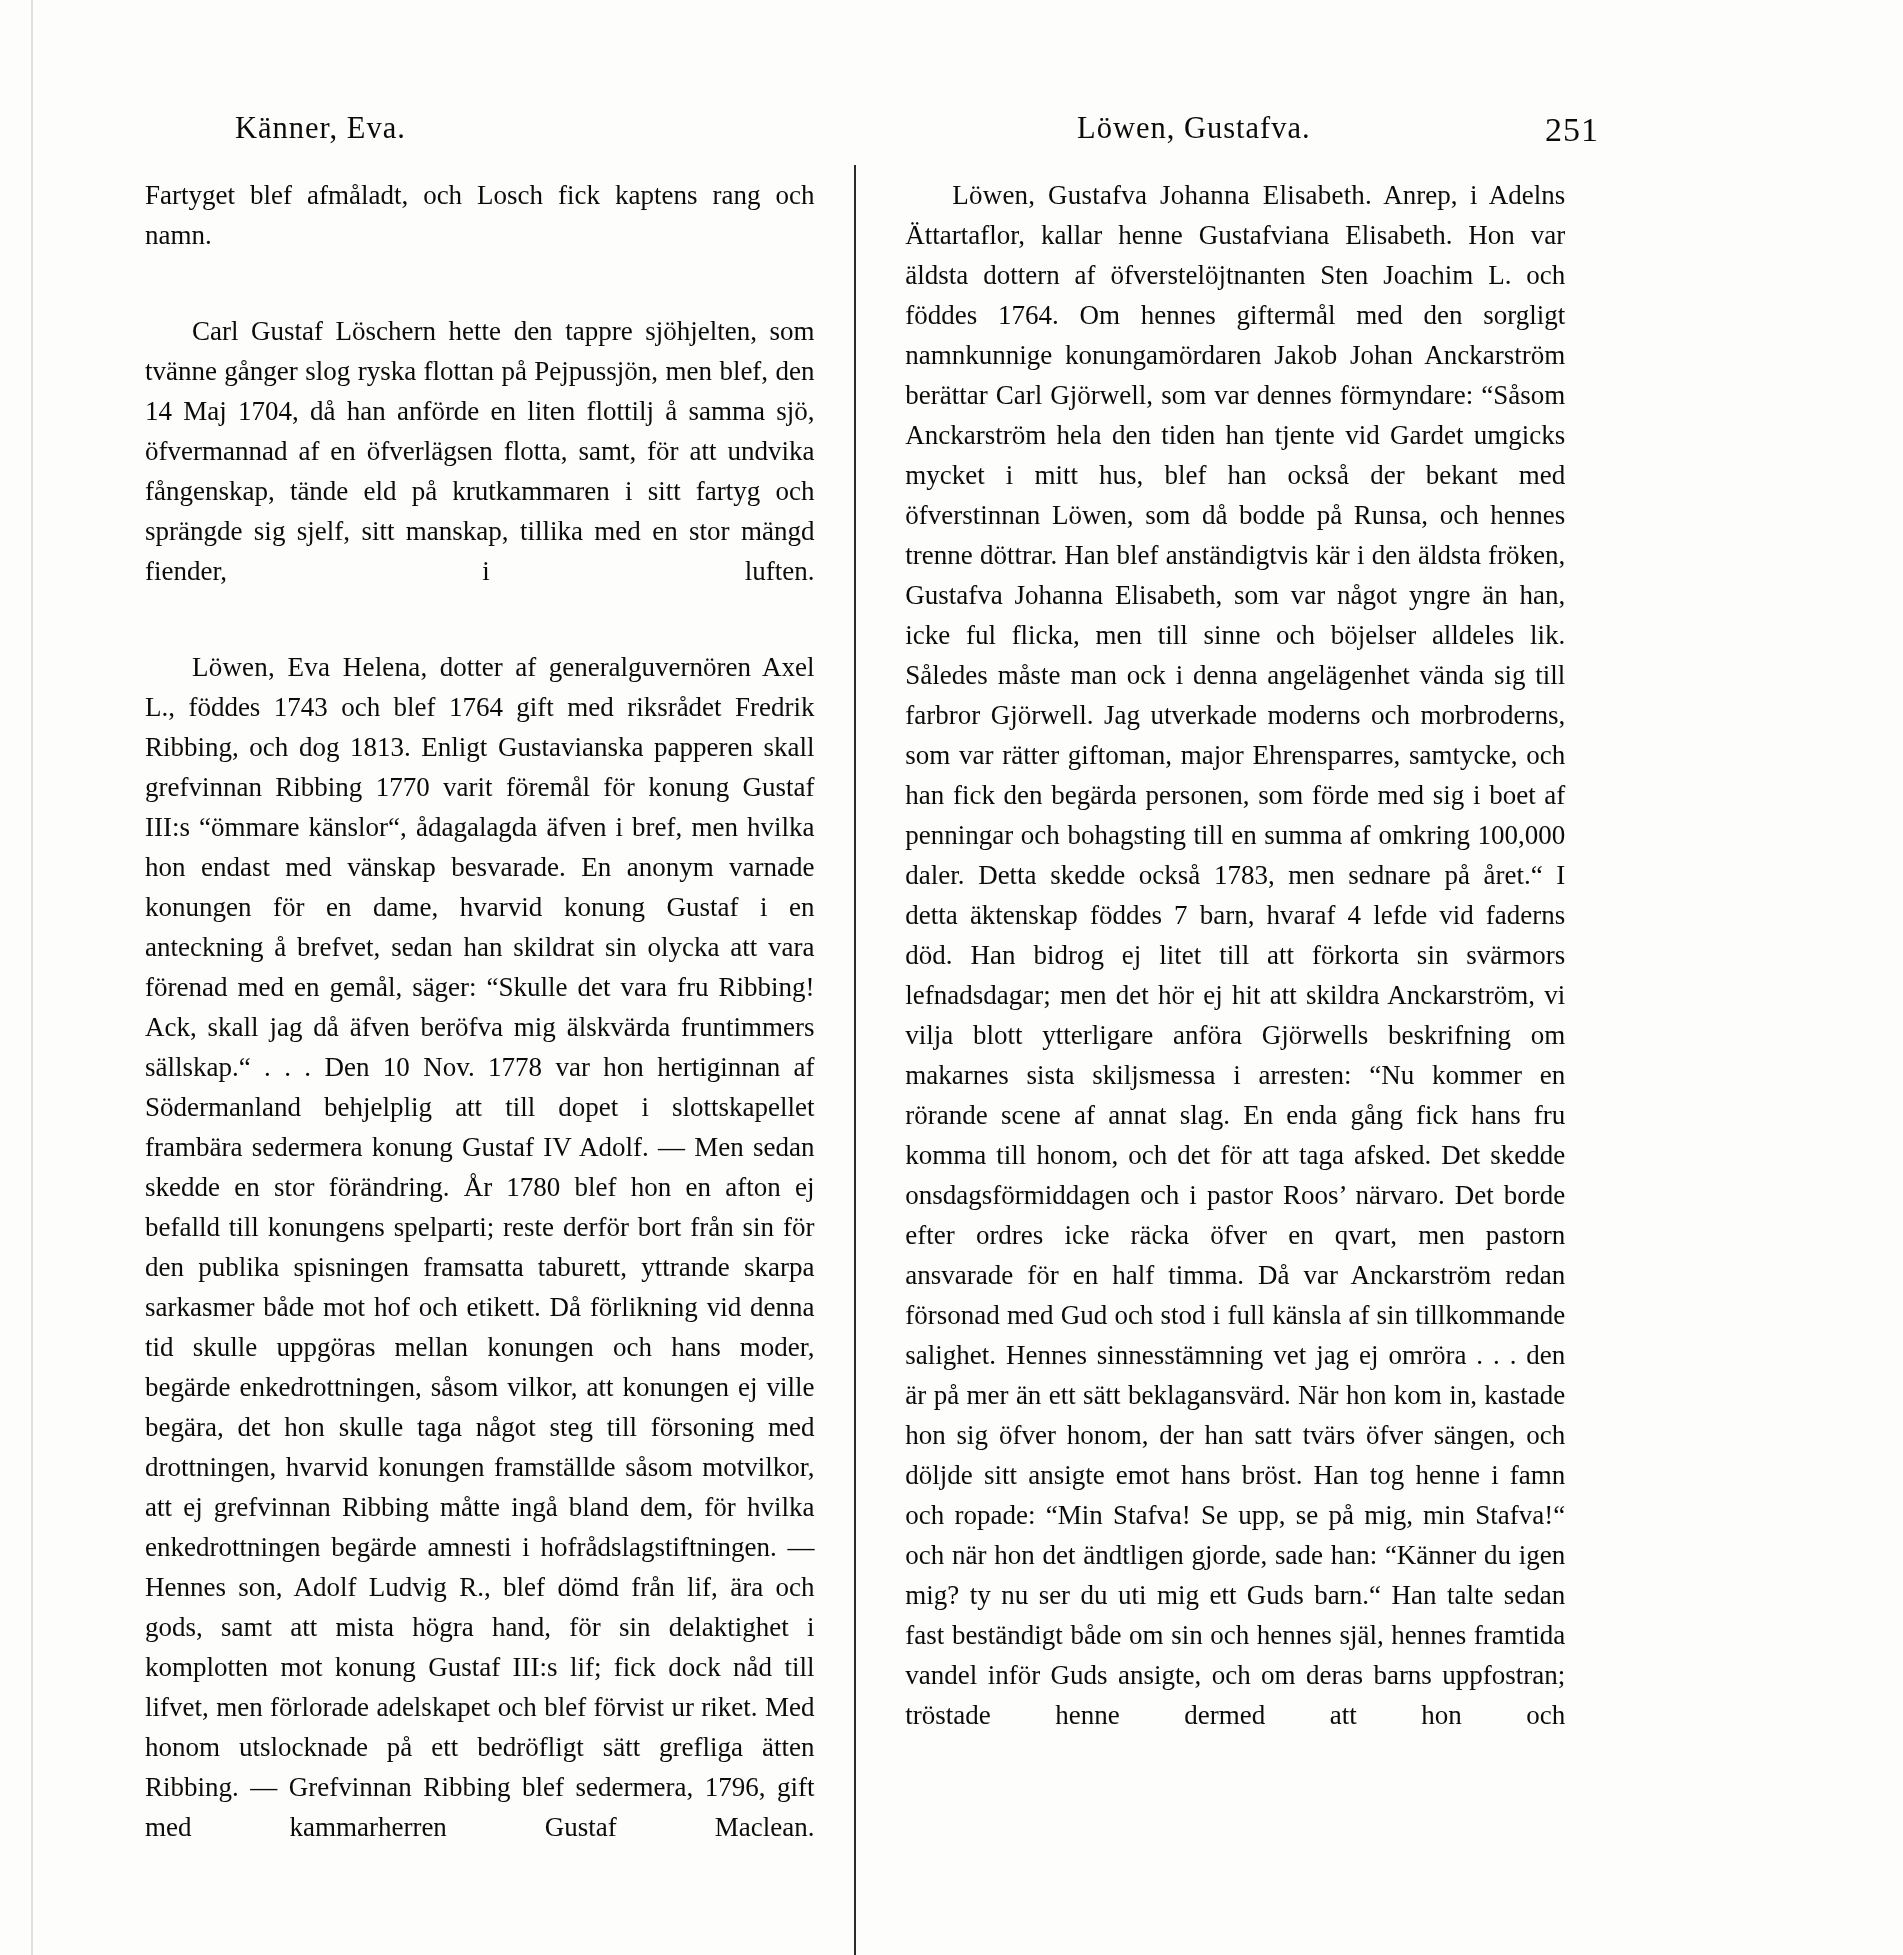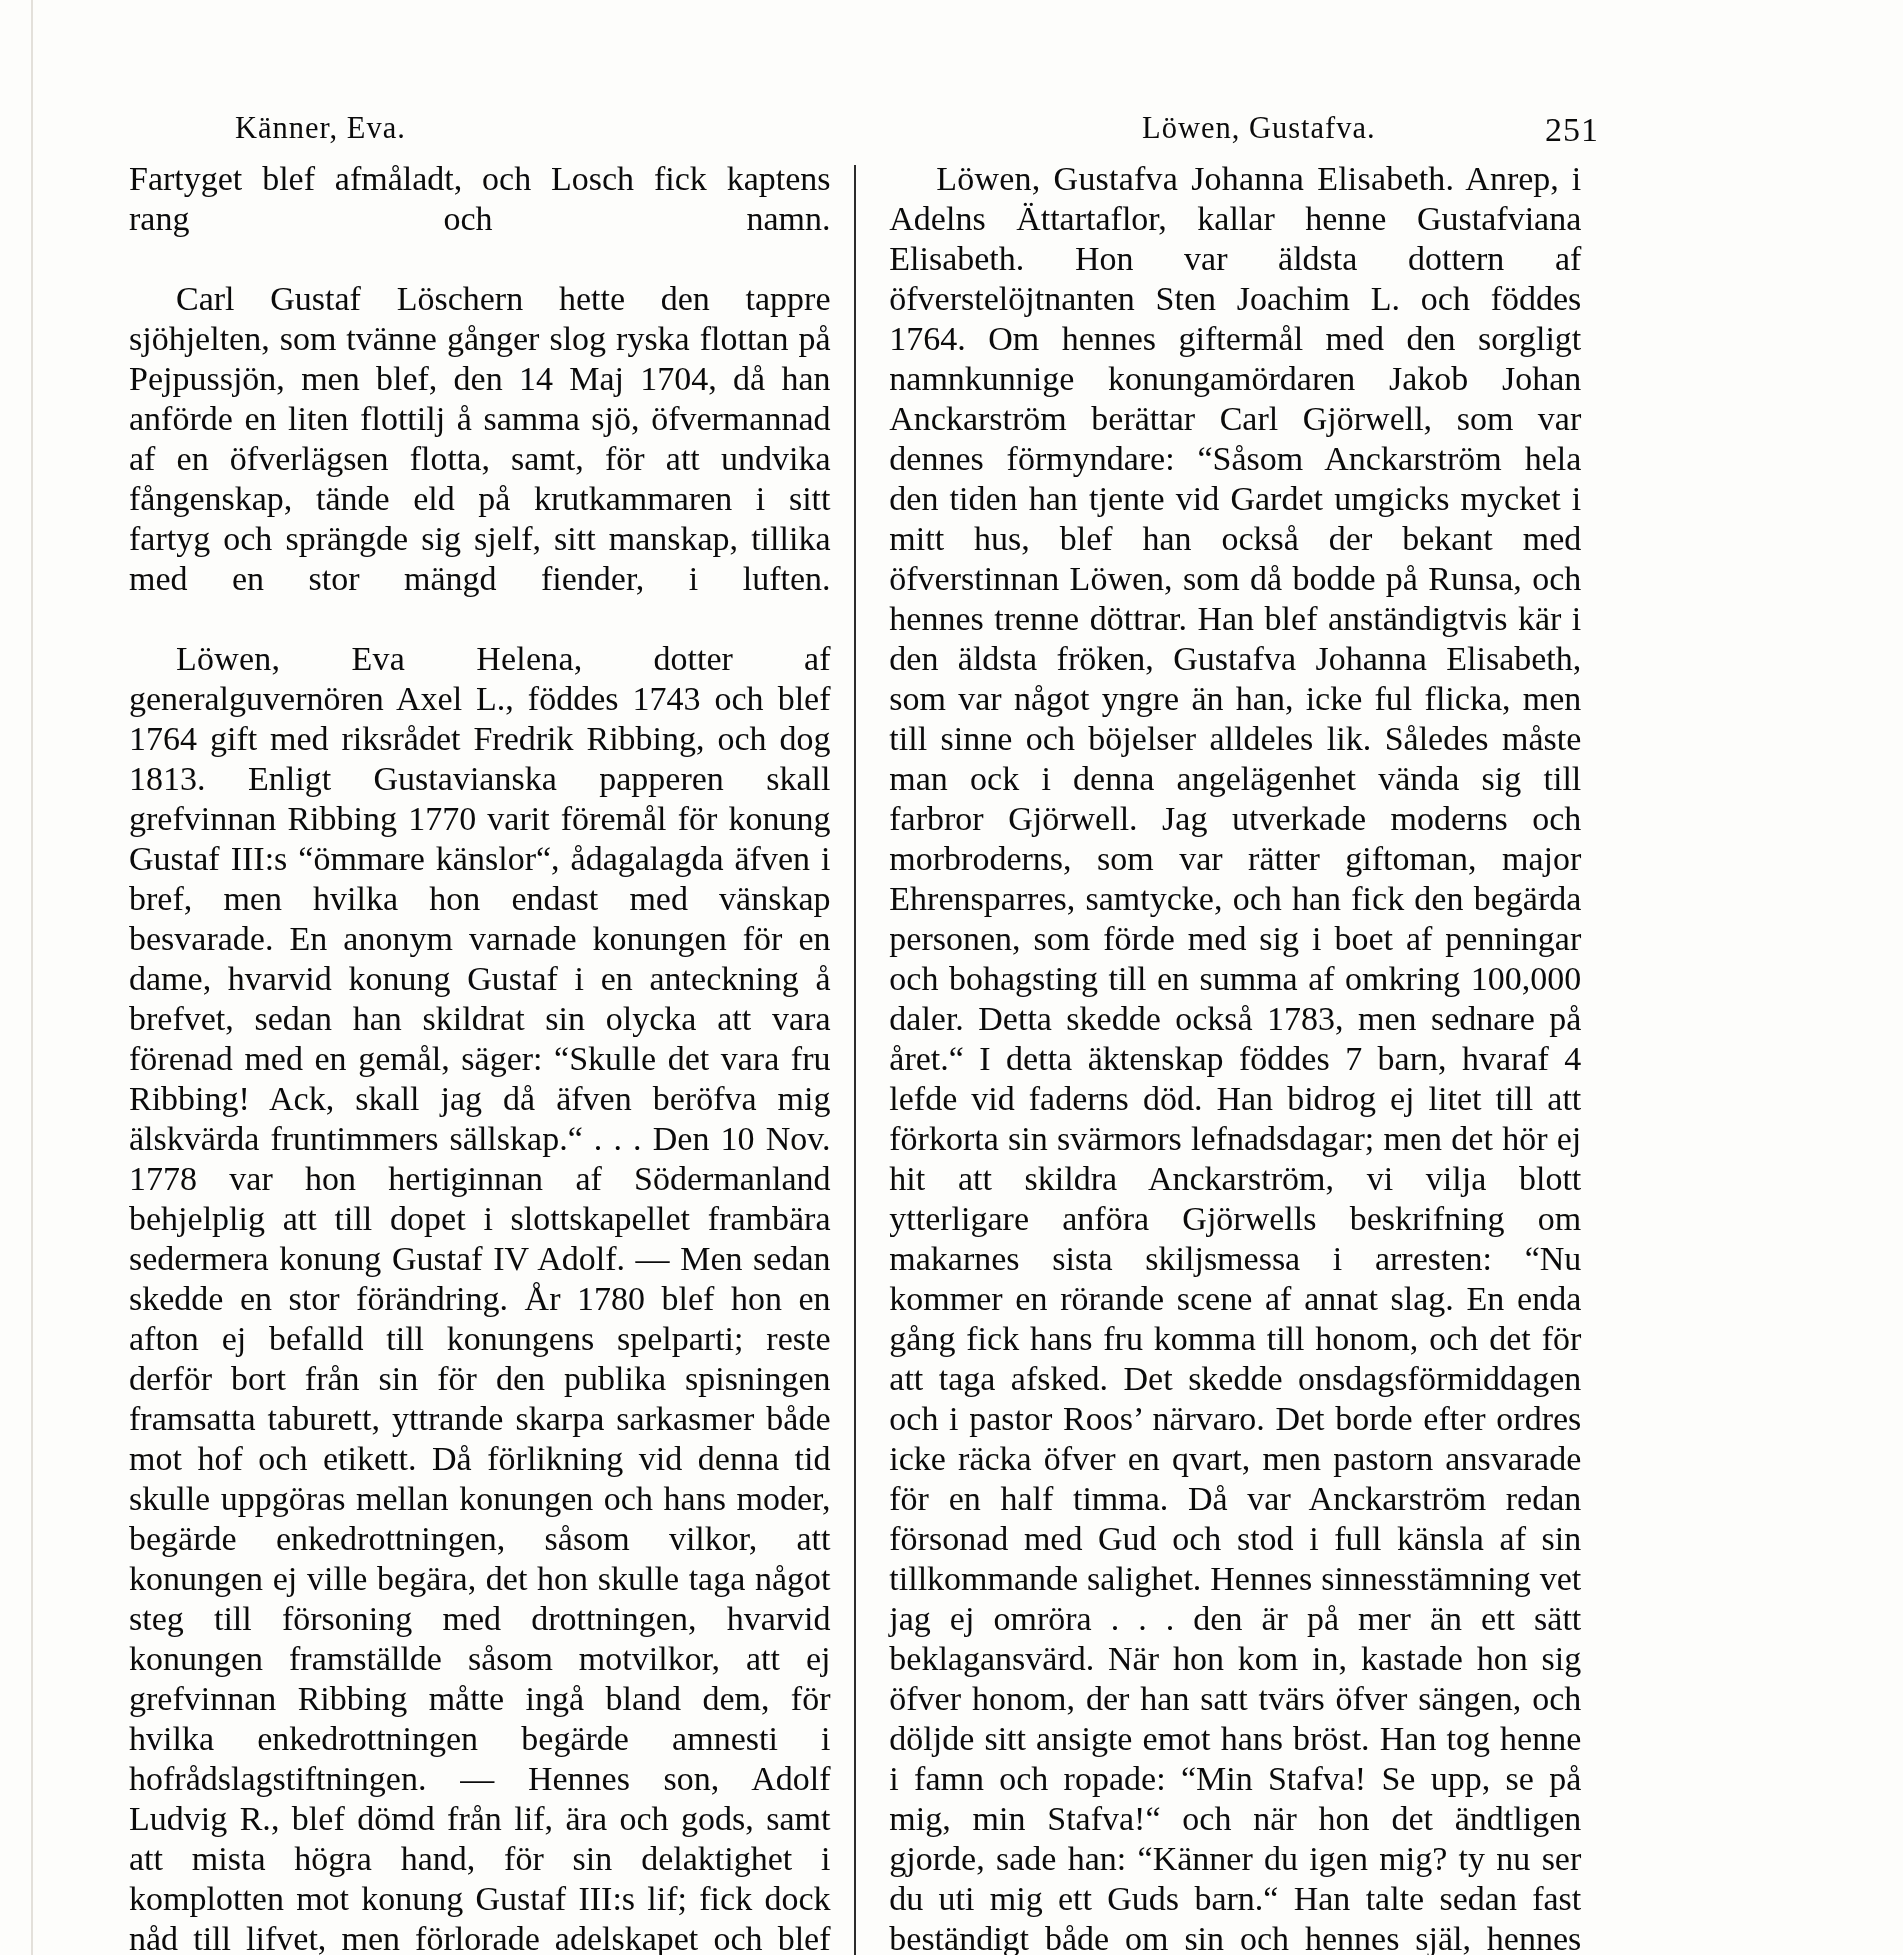--- a/index.html
+++ b/index.html
@@ -39,21 +39,21 @@
     height: 59px;
   }
   .rh-left, .rh-right, .rh-folio {
     position: absolute;
     font-size: 30.5px;
     letter-spacing: 1px;
     white-space: nowrap;
     font-family: "Liberation Serif", "DejaVu Serif", serif;
   }
   .rh-left { left: 106px; top: 21px; }
-  .rh-right { left: 1013px; top: 21px; }
+  .rh-right { left: 948px; top: 21px; }
   .rh-folio { left: 1416px; top: 21px; font-size: 34px; font-family: Liberation Serif, serif; }
 
   
   .columns {
     position: relative;
     margin-top: 10.2px;
     display: flex;
     gap: 0;
   }
   .col {
@@ -66,22 +66,22 @@
   .rule {
     width: 2.3px;
     background: #1a1a1a;
     margin-top: 6.3px;
     height: 2100px;
     flex: 0 0 2.3px;
     opacity: .92;
   }
 
   p.para {
-    margin: 0;
-    font-size: 34px;
+    margin: 16px;
+    font-size: 27px;
     line-height: 40px;
     text-align: justify;
     text-justify: inter-word;
     word-spacing: 0.4px;
     hyphens: manual;
     -webkit-hyphens: manual;
   }
   p.indent { text-indent: 47px; }
   p.noindent { text-indent: 0; }
 

